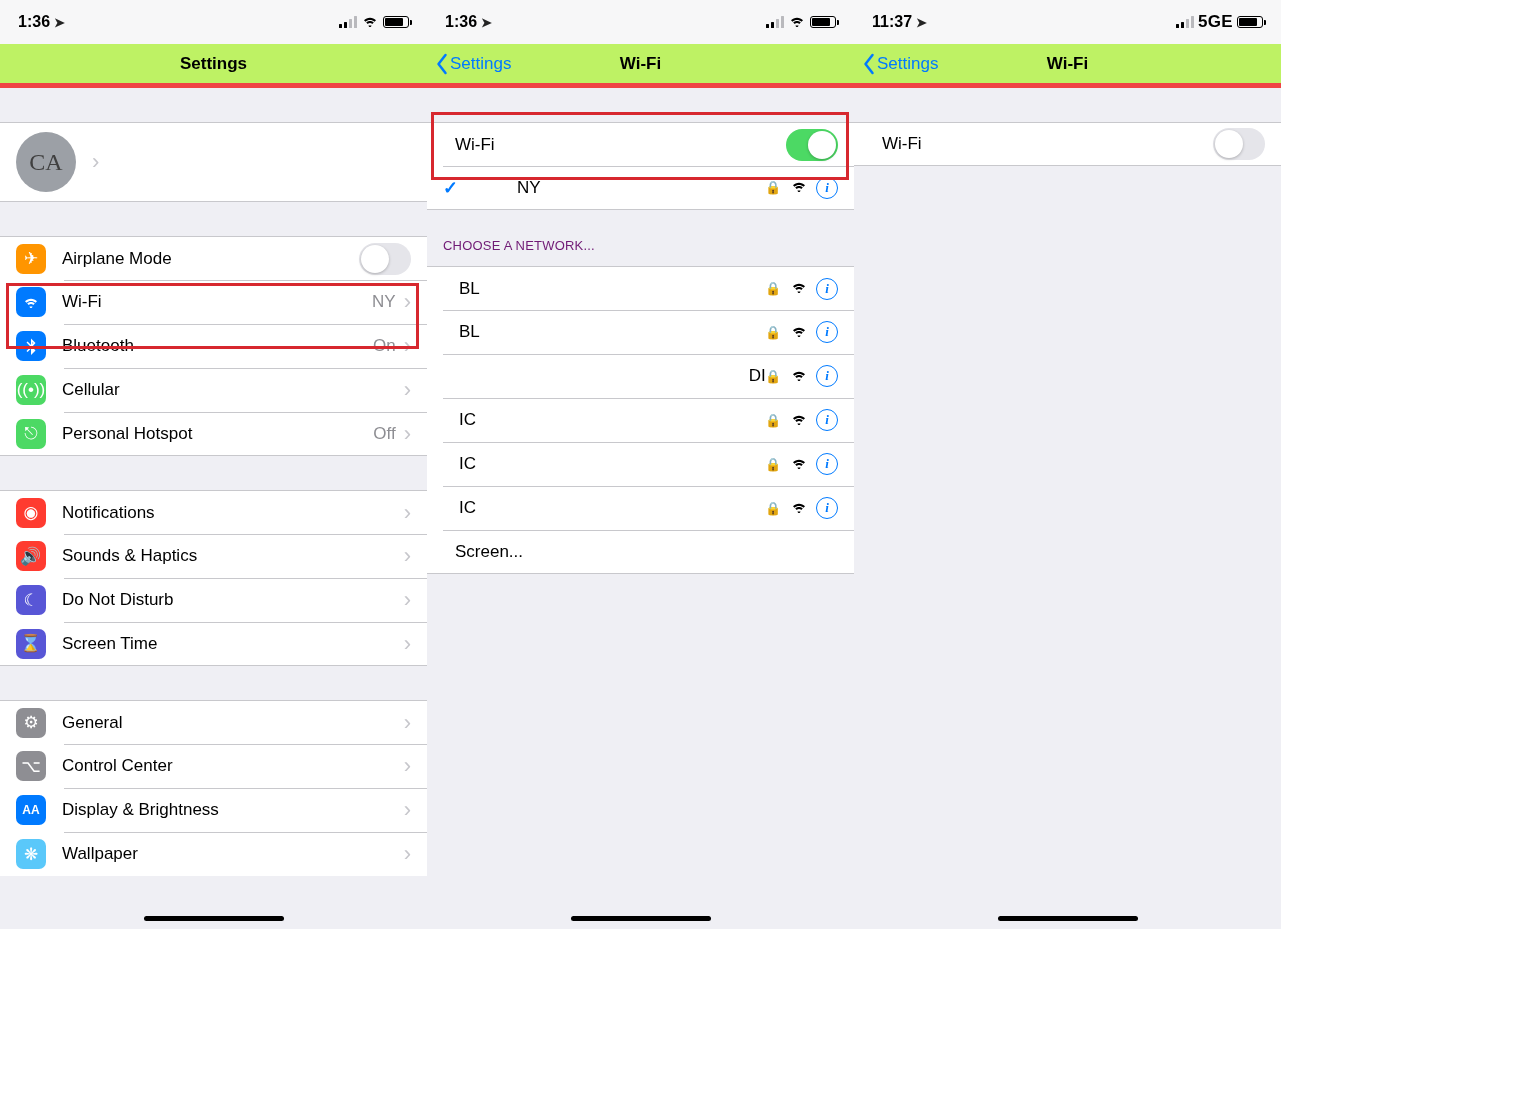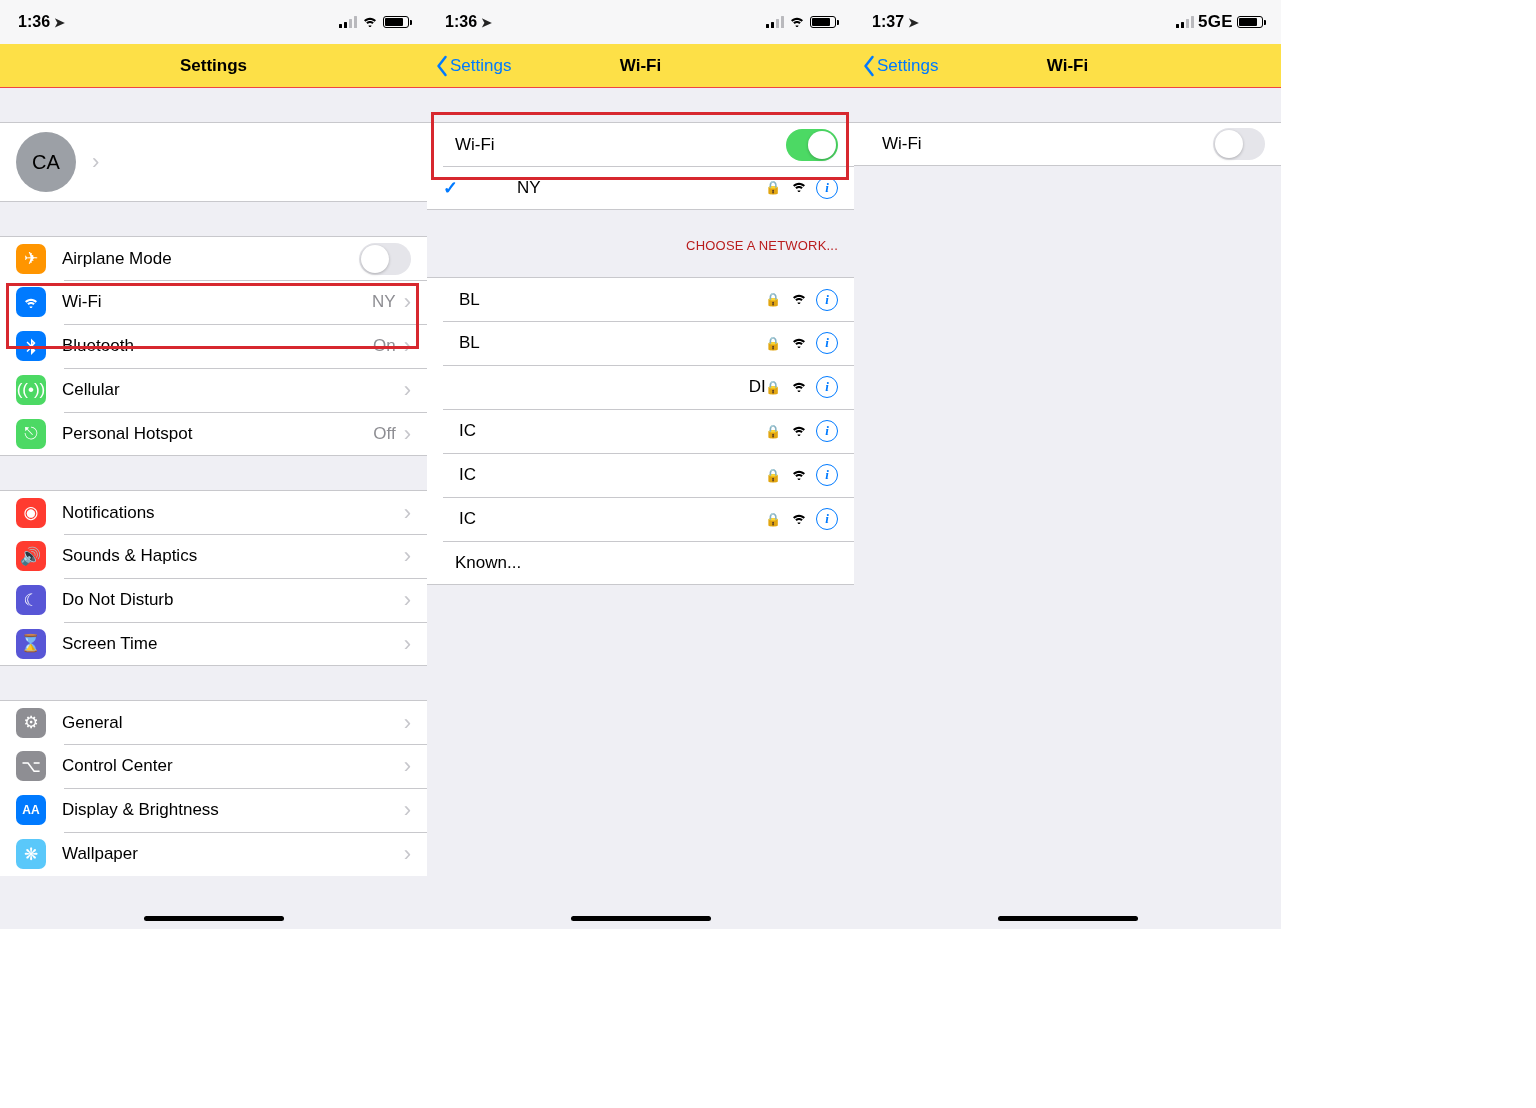--- a/index.html
+++ b/index.html
@@ -19,21 +19,21 @@
   .signal span { width:3px; background:#000; display:inline-block; border-radius:.5px; }
   .signal span.dim { background:#b9b9bd; }
   .signal .b1{height:4px}.signal .b2{height:6px}.signal .b3{height:9px}.signal .b4{height:12px}
   .wifi-sb { font-size:15px; line-height:1; }
   .battery { width:26px; height:12px; border:1.5px solid #000; border-radius:3px; position:relative; }
   .battery::after { content:""; position:absolute; right:-4px; top:3px; width:2px; height:5px; background:#000; border-radius:0 1px 1px 0; }
   .battery .fill { position:absolute; left:1px; top:1px; bottom:1px; width:18px; background:#000; border-radius:1px; }
   .fiveg { font-size:17px; font-weight:700; letter-spacing:.3px; }
 
   
-  .navbar { height:44px; background:#fde047; display:flex; align-items:center; position:relative; border-bottom:1px solid #ef4444; }
+  .navbar { height:44px; background:#bef264; display:flex; align-items:center; position:relative; border-bottom:5px solid #ef4444; }
   .nav-title { position:absolute; left:0; right:0; text-align:center; font-size:17px; font-weight:600; }
   .nav-back { display:flex; align-items:center; color:#007aff; font-size:17px; padding-left:8px; gap:2px; z-index:1; }
   .nav-back svg { width:13px; height:22px; }
   .gap { height:34px; }
   .cell { background:#fff; min-height:44px; display:flex; align-items:center; padding:0 16px; position:relative; }
   .cell + .cell::before, .cell.sep::before { content:""; position:absolute; top:0; right:0; height:1px; background:#c8c8cc; }
   .cell.sep::before { left:16px; }
   .cell.indent::before { left:64px; }
   .cell.first { border-top:1px solid #c8c8cc; }
   .cell.last { border-bottom:1px solid #c8c8cc; }
@@ -42,41 +42,41 @@
   .chev { color:#c7c7cc; font-size:22px; margin-left:2px; }
 
   
   .appicon { width:30px; height:30px; border-radius:7px; display:flex; align-items:center; justify-content:center; margin-right:16px; color:#fff; font-size:17px; flex-shrink:0; }
   .ic-orange{background:#ff9500}.ic-blue{background:#007aff}.ic-green{background:#4cd964}
   .ic-red{background:#ff3b30}.ic-purple{background:#5856d6}.ic-grey{background:#8e8e93}
   .ic-teal{background:#5ac8fa}
 
   
   .idcell { height:80px; }
-  .avatar { width:60px; height:60px; border-radius:50%; background:#9ca0a6; display:flex; align-items:center; justify-content:center; color:#000000; font-size:20px; font-weight:500; margin-right:14px; }
+  .avatar { width:60px; height:60px; border-radius:50%; background:#9ca0a6; display:flex; align-items:center; justify-content:center; color:#404040; font-size:24px; font-weight:500; margin-right:14px;font-family:Liberation Serif, serif; }
   .id-sub { font-size:13px; color:#000; margin-top:18px; }
 
   
   .toggle { width:52px; height:32px; border-radius:16px; background:#e5e5ea; position:relative; flex-shrink:0; }
   .toggle.on { background:#4cd964; }
   .toggle .knob { position:absolute; top:2px; width:28px; height:28px; background:#fff; border-radius:50%; box-shadow:0 1px 3px rgba(0,0,0,.25); }
   .toggle.on .knob { right:2px; }
   .toggle.off .knob { left:2px; }
 
   
   .wifirow { height:44px; }
   .wifirow .check { width:24px; color:#007aff; font-size:18px; font-weight:600; text-align:left; }
   .wifirow .name { flex:1; font-size:17px; padding-left:4px; }
   .wifirow .icons { display:flex; align-items:center; gap:8px; }
   .lock { font-size:13px; }
   .wifi-signal { font-size:15px; }
   .infocircle { width:22px; height:22px; border:1.5px solid #007aff; border-radius:50%; display:flex; align-items:center; justify-content:center; color:#007aff; font-style:italic; font-family:Georgia,serif; font-size:13px; font-weight:600; }
 
   
-  .grouphdr { font-size:13px; color:#b91c1c; padding:8px 16px 24px; text-transform:uppercase; letter-spacing:.2px;text-align:right; }
+  .grouphdr { font-size:13px; color:#701a75; padding:8px 16px 13px; text-transform:uppercase; letter-spacing:.2px; }
   .groupftr { font-size:13px; color:#8a8a8e; padding:8px 16px; line-height:1.45; }
 
   
   .hlbox { position:absolute; border:3px solid #d7282f; pointer-events:none; z-index:5; }
 
   
   .homebar { position:absolute; bottom:8px; left:50%; transform:translateX(-50%); width:140px; height:5px; background:#000; border-radius:3px; }
 
   .svgicon { width:18px; height:18px; }
 </style>
@@ -327,34 +327,34 @@
             <span class="lock">🔒</span>
             <span class="wifi-signal"><svg class="svgicon" viewBox="0 0 24 24">
                 <path fill="#000" d="M12 20c1.1 0 2-.9 2-2h-4c0 1.1.9 2 2 2zm-5-6c1.3-1.3 3-2 5-2s3.7.7 5 2l-2 2c-.8-.8-1.8-1.2-3-1.2s-2.2.4-3 1.2l-2-2zm-3-3c2.1-2.1 4.9-3.3 8-3.3s5.9 1.2 8 3.3l-2 2c-1.6-1.6-3.7-2.5-6-2.5s-4.4.9-6 2.5l-2-2z"></path>
               </svg></span>
             <span class="infocircle">i</span>
           </div>
         </div>
       </div>
 
     <div class="cell sep last" style="padding-left:28px">
-      <div class="label">Known...</div>
+      <div class="label">Screen...</div>
     </div>
 
     <div class="gap"></div>
 
 
     <div class="homebar"></div>
     <div class="hlbox" style="left:4px; top:112px; width:418px; height:68px;"></div>
   </div>
 
   <div class="phone p3">
     <div class="statusbar">
       <div class="sb-left">
-        <span>1:37</span>
+        <span>11:37</span>
         <span class="loc-icon">➤</span>
       </div>
       <div class="sb-right">
         <span class="signal">
           <span class="b1"></span>
             <span class="b2"></span>
             <span class="b3 dim"></span>
             <span class="b4 dim"></span>
         </span>
         <span class="fiveg">5GE</span>

